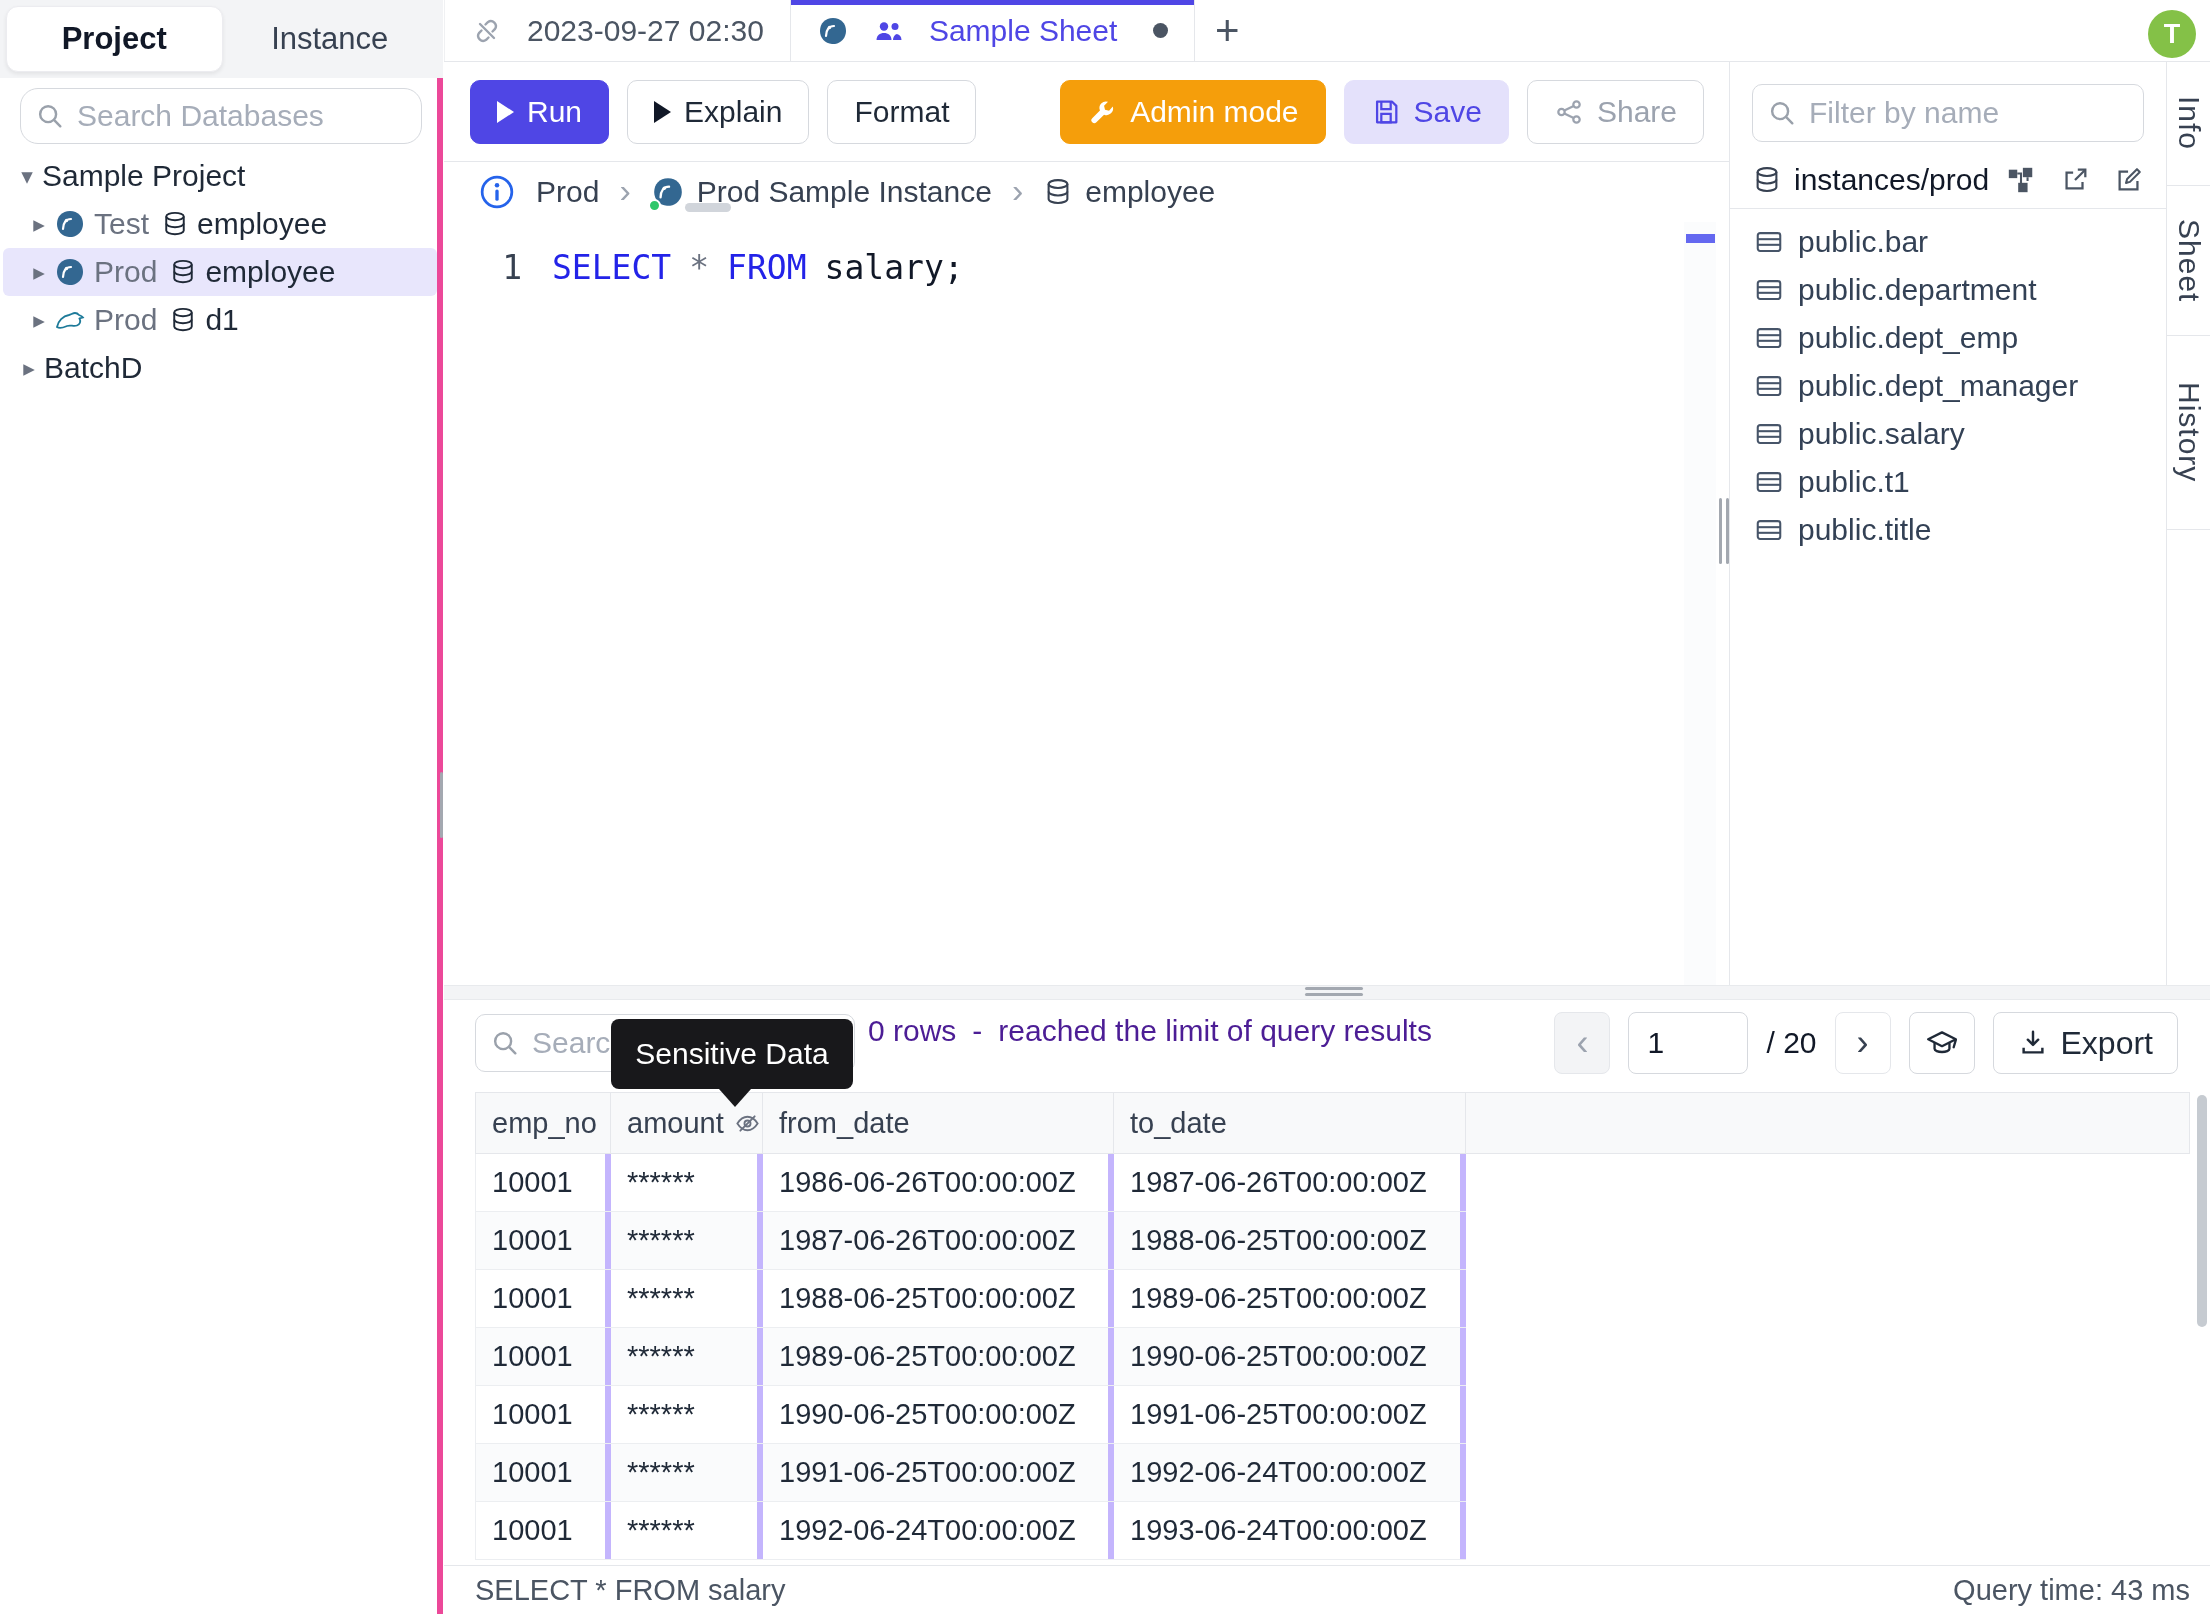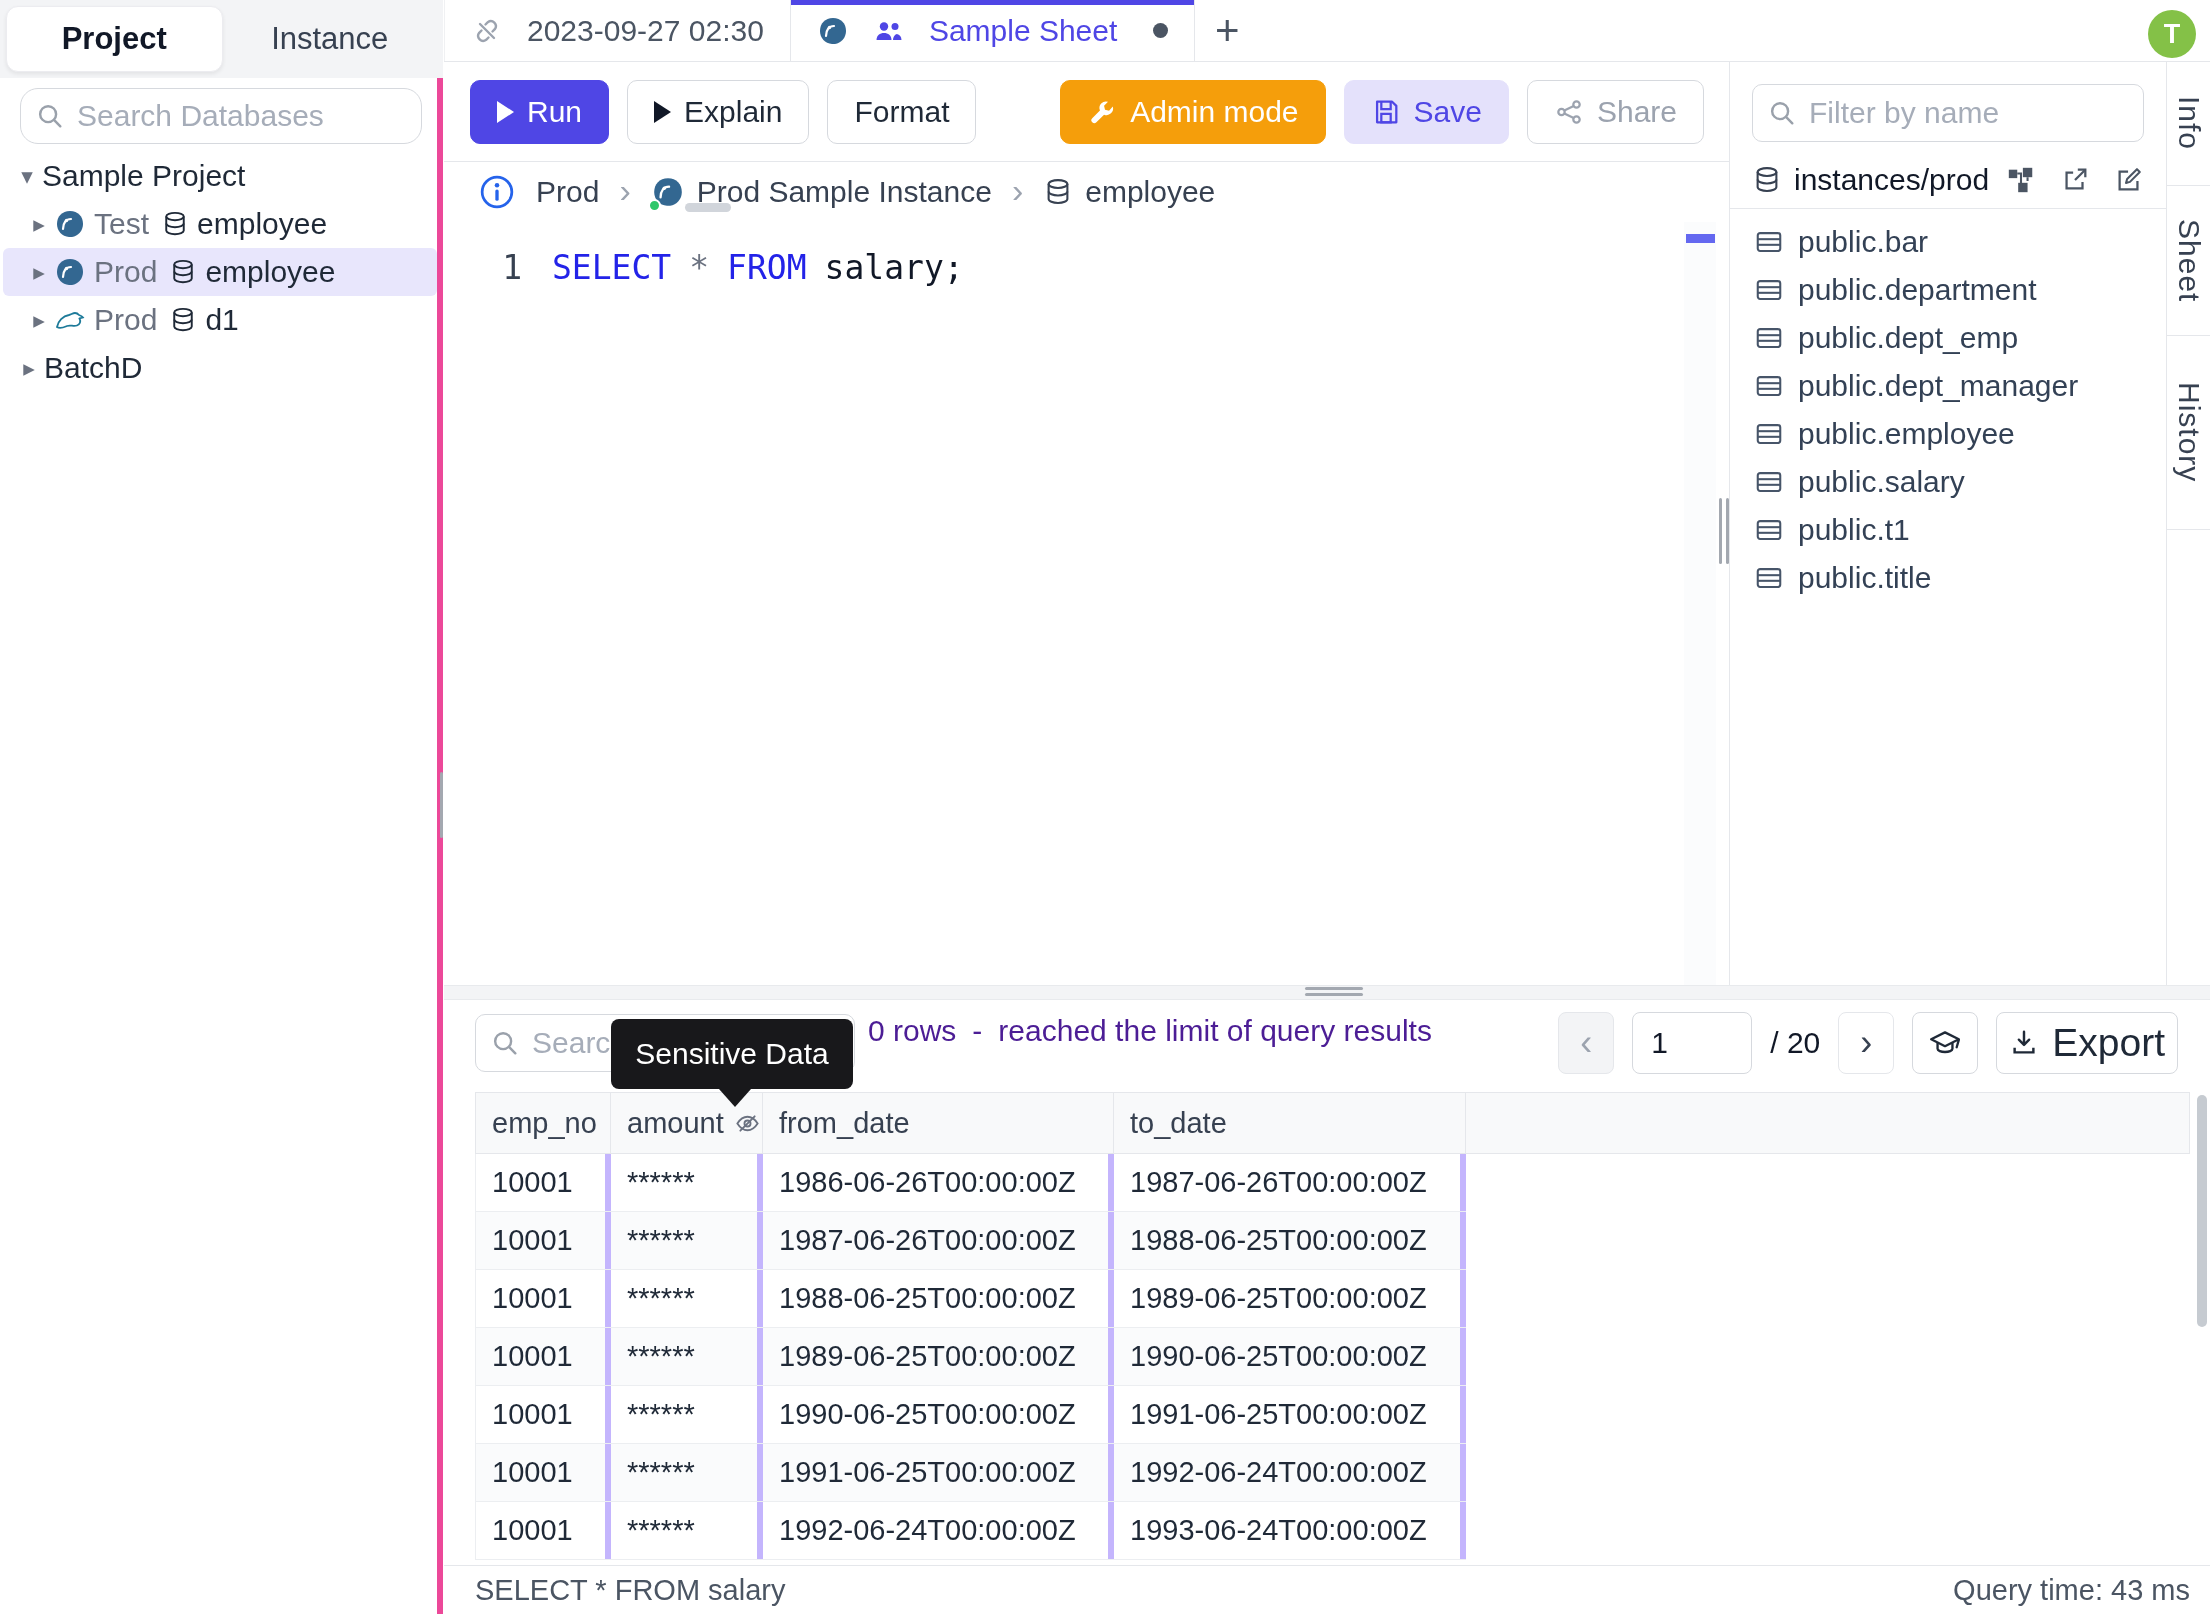--- a/index.html
+++ b/index.html
@@ -97,21 +97,21 @@
   .rsearch input{border:none;outline:none;font-size:30px;width:100%;color:#111827;background:transparent}
   .rowsinfo{position:absolute;left:424px;top:14px;height:58px;display:flex;align-items:flex-start;gap:16px;font-size:30px;color:#4c1d95}
   .pager{position:absolute;right:32px;top:12px;display:flex;align-items:center;gap:18px}
   .pbtn{width:56px;height:62px;border:1px solid #e5e7eb;border-radius:8px;background:#fff;display:flex;align-items:center;justify-content:center;
     font-size:36px;color:#374151;cursor:pointer}
   .pbtn.disabled{background:#f3f4f6;color:#9ca3af;cursor:default}
   .pinput{width:120px;height:62px;border:1.5px solid #d6d9de;border-radius:8px;font-size:30px;padding-left:18px;color:#111827;outline:none}
   .ptotal{font-size:30px;color:#111827}
   .ibtn{width:66px;height:62px;border:1px solid #d6d9de;border-radius:8px;background:#fff;display:flex;align-items:center;justify-content:center;cursor:pointer}
   .export{height:62px;border:1px solid #d6d9de;border-radius:8px;background:#fff;display:flex;align-items:center;gap:13px;
-    padding:0 12px;font-size:39px;color:#1f2937;cursor:pointer}
+    padding:0 24px;font-size:32px;color:#1f2937;cursor:pointer}
 
   .rtable{position:absolute;left:31px;top:92px;width:1715px}
   .rhead{display:flex;height:62px;background:#f8f9fa;border:1px solid #e5e7eb}
   .hc{display:flex;align-items:center;gap:10px;padding-left:16px;font-size:29px;color:#374151;border-right:1px solid #e5e7eb;height:100%;flex:none}
   .hc.fill{flex:1;border-right:none}
   .c0{width:135px}.c1{width:152px}.c2{width:351px}.c3{width:352px}
   .rbody{border-left:1px solid #eceef1;width:991px}
   .rrow{display:flex;height:58px;border-bottom:1px solid #eceef1;background:#fff}
   .rrow:nth-child(even){background:#fafbfc}
   .rc{display:flex;align-items:center;padding-left:16px;font-size:29px;color:#1f2937;border-right:6px solid #c4b5fd;flex:none;overflow:hidden}
@@ -426,30 +426,20 @@
           <span>public.dept_manager</span>
         </div>
         <div class="tbl-item">
           <span>
             <svg width="30" height="30" viewBox="0 0 32 32">
               <rect x="4" y="6.5" width="24" height="19" rx="2.5" fill="none" stroke="#475569" stroke-width="2.2"></rect>
               <line x1="4" y1="13" x2="28" y2="13" stroke="#475569" stroke-width="2.2"></line>
               <line x1="4" y1="19" x2="28" y2="19" stroke="#475569" stroke-width="2.2"></line>
             </svg>
           </span>
-          <span>public.employee</span>
-        </div>
-        <div class="tbl-item">
-          <span>
-            <svg width="30" height="30" viewBox="0 0 32 32">
-              <rect x="4" y="6.5" width="24" height="19" rx="2.5" fill="none" stroke="#475569" stroke-width="2.2"></rect>
-              <line x1="4" y1="13" x2="28" y2="13" stroke="#475569" stroke-width="2.2"></line>
-              <line x1="4" y1="19" x2="28" y2="19" stroke="#475569" stroke-width="2.2"></line>
-            </svg>
-          </span>
           <span>public.salary</span>
         </div>
         <div class="tbl-item">
           <span>
             <svg width="30" height="30" viewBox="0 0 32 32">
               <rect x="4" y="6.5" width="24" height="19" rx="2.5" fill="none" stroke="#475569" stroke-width="2.2"></rect>
               <line x1="4" y1="13" x2="28" y2="13" stroke="#475569" stroke-width="2.2"></line>
               <line x1="4" y1="19" x2="28" y2="19" stroke="#475569" stroke-width="2.2"></line>
             </svg>
           </span>

